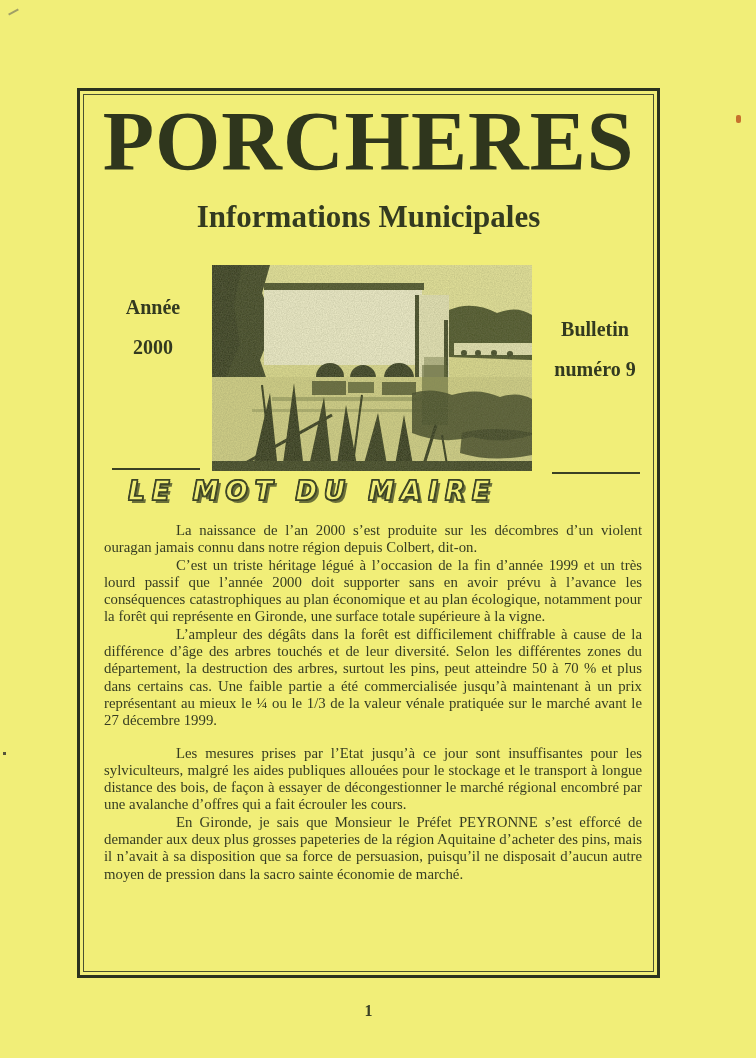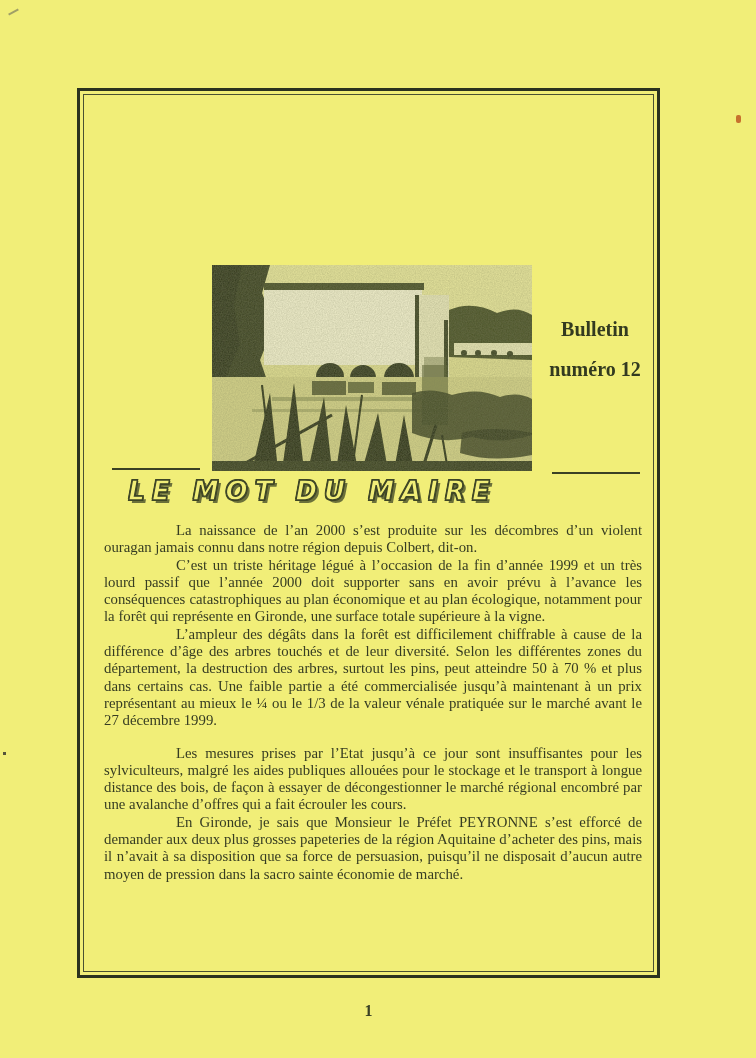--- a/index.html
+++ b/index.html
@@ -91,20 +91,22 @@
 </style>
 </head>
 <body>
 
 <div class="sheet">
 
   <div class="frame">
     <div class="frame-inner"></div>
   </div>
 
+  <div class="title">PORCHERES</div>
+  <div class="subtitle">Informations Municipales</div>
 
   <svg class="photo" viewBox="0 0 320 206" preserveAspectRatio="none">
     <defs>
       <filter id="grain" x="0" y="0" width="100%" height="100%">
         <feTurbulence type="fractalNoise" baseFrequency="0.85" numOctaves="2" result="n"></feTurbulence>
         <feColorMatrix in="n" type="matrix" values="0 0 0 0 0.20  0 0 0 0 0.22  0 0 0 0 0.10  0 0 0 0.45 0"></feColorMatrix>
         <feComposite operator="over" in2="SourceGraphic"></feComposite>
       </filter>
     </defs>
     <g filter="url(#grain)">
@@ -151,24 +153,28 @@
       <path d="M182,206 L192,150 L202,206 Z" fill="#272e12"></path>
       <line x1="30" y1="200" x2="120" y2="150" stroke="#272e12" stroke-width="3"></line>
       <line x1="60" y1="206" x2="50" y2="120" stroke="#272e12" stroke-width="2"></line>
       <line x1="140" y1="206" x2="150" y2="130" stroke="#272e12" stroke-width="2"></line>
       <line x1="210" y1="206" x2="224" y2="160" stroke="#272e12" stroke-width="3"></line>
       <line x1="236" y1="206" x2="230" y2="170" stroke="#272e12" stroke-width="2"></line>
       <rect x="0" y="196" width="320" height="10" fill="#39401f"></rect>
     </g>
   </svg>
 
+  <div class="side-label label-left">
+    <div class="l1">Année</div>
+    <div class="l2">2000</div>
+  </div>
 
   <div class="side-label label-right">
     <div class="l1">Bulletin</div>
-    <div class="l2">numéro 12</div>
+    <div class="l2">numéro 9</div>
   </div>
 
   <div class="rule rule-left"></div>
   <div class="rule rule-right"></div>
 
   <div class="motd">LE MOT DU MAIRE</div>
 
   <div class="body-text">
     <p class="para">La naissance de l’an 2000 s’est produite sur les décombres d’un violent ouragan jamais connu dans notre région depuis Colbert, dit-on.</p>
     <p class="para">C’est un triste héritage légué à l’occasion de la fin d’année 1999 et un très lourd passif que l’année 2000 doit supporter sans en avoir prévu à l’avance les conséquences catastrophiques au plan économique et au plan écologique, notamment pour la forêt qui représente en Gironde, une surface totale supérieure à la vigne.</p>

